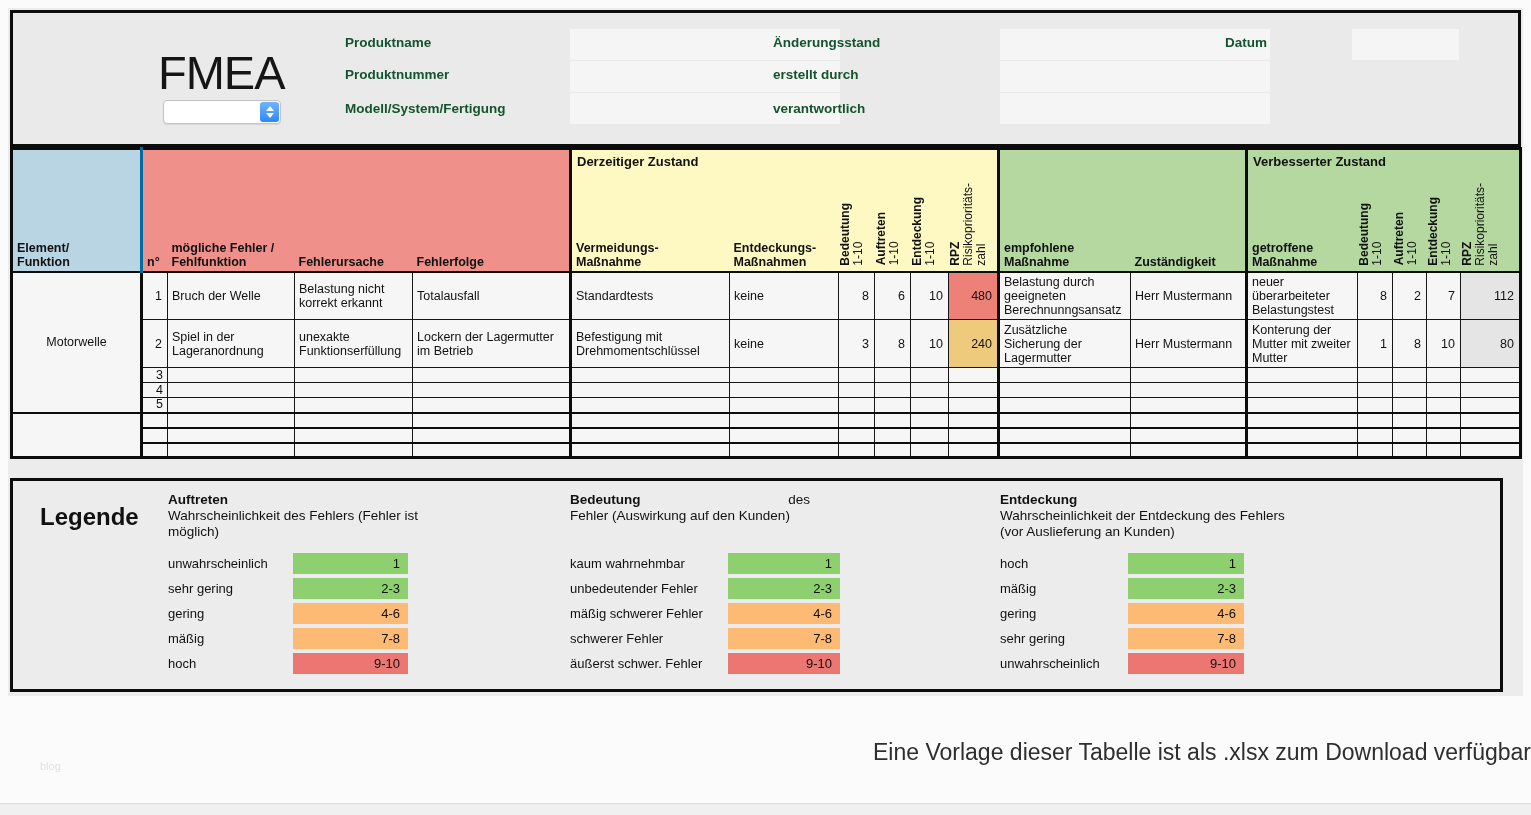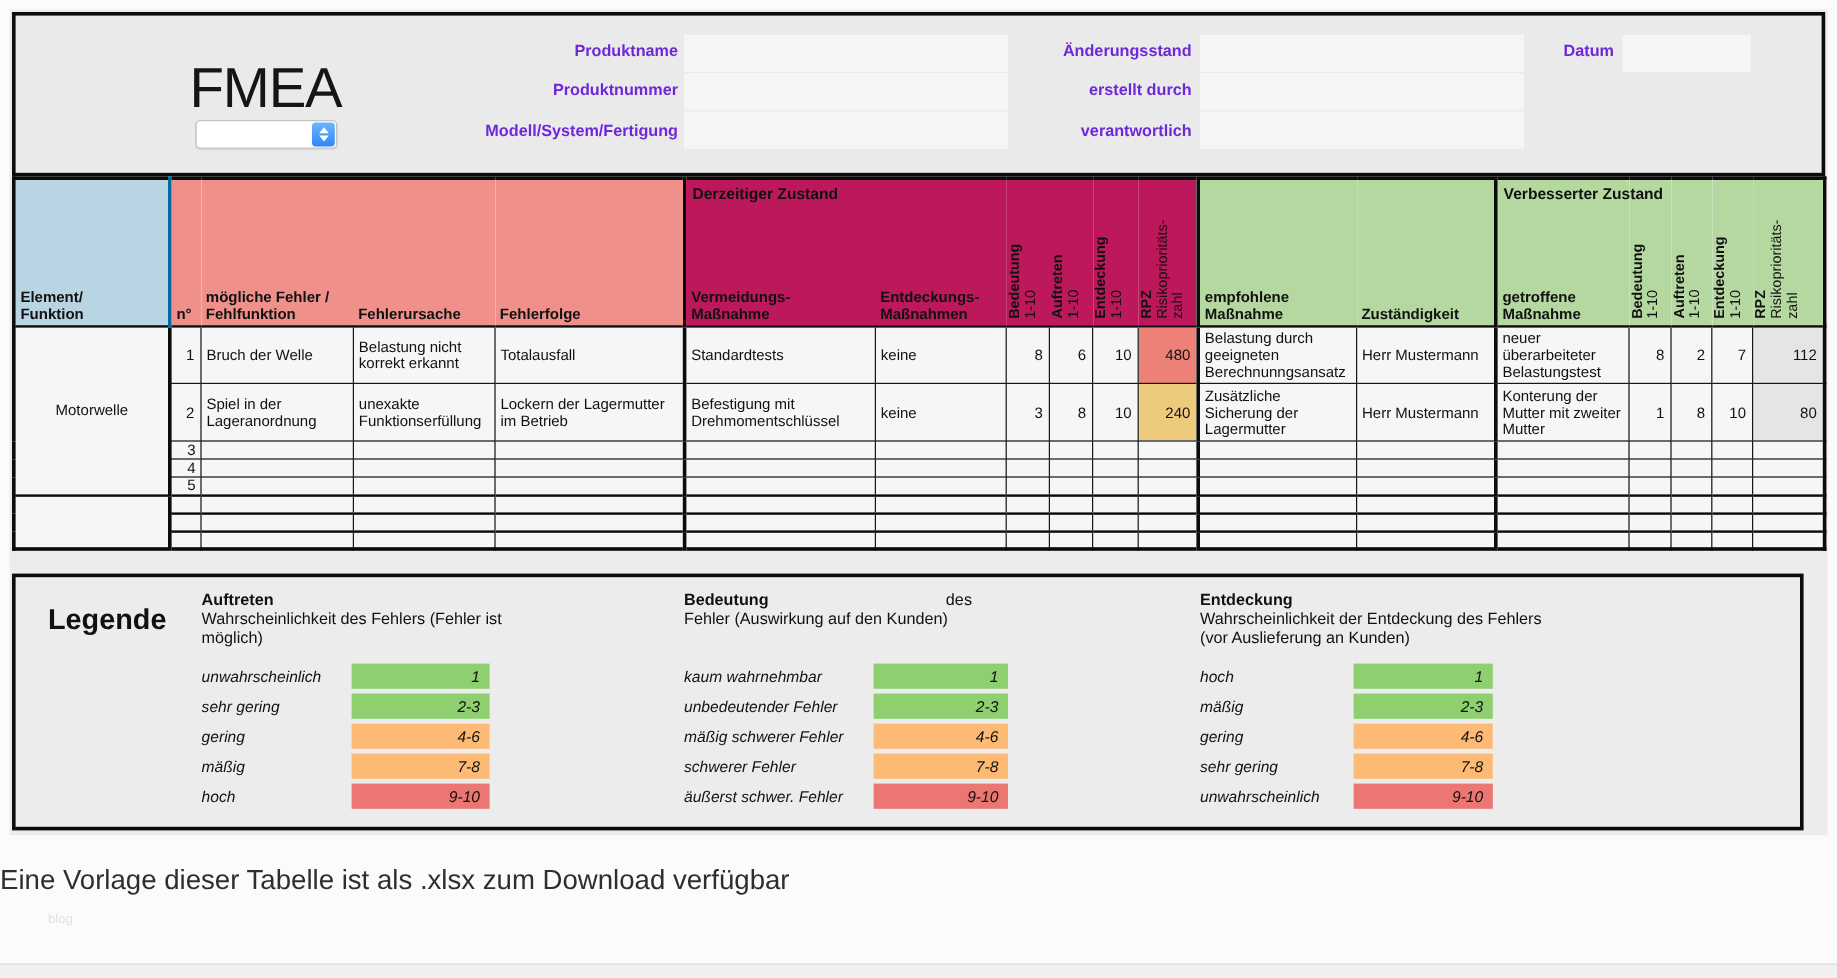--- a/index.html
+++ b/index.html
@@ -15,39 +15,39 @@
   .select-box { position: absolute; left: 150px; top: 87px; width: 118px; height: 24px;
                 background: #fff; border: 1px solid #c3c3c3; border-radius: 4px;
                 box-shadow: 0 1px 1px rgba(0,0,0,.08); display: flex; justify-content: flex-end; }
   .select-btn { width: 19px; height: 20px; margin: 1px; border-radius: 3px;
                 background: linear-gradient(#6fb5fd,#2e87f8); display: flex; flex-direction: column;
                 align-items: center; justify-content: center; }
   .tri-up { width: 0; height: 0; border-left: 4px solid transparent; border-right: 4px solid transparent;
             border-bottom: 5px solid #fff; margin-bottom: 2px; }
   .tri-down { width: 0; height: 0; border-left: 4px solid transparent; border-right: 4px solid transparent;
               border-top: 5px solid #fff; }
-  .frm-label { position: absolute; width: 220px; height: 18px; text-align: right;
-               font-size: 13.5px; font-weight: bold; color: #6d28d9; }
+  .frm-label { position: absolute; width: 220px; height: 18px; text-align: left;
+               font-size: 13.5px; font-weight: bold; color: #14532d; }
   .frm-field { position: absolute; width: 270px; height: 31px; background: #f5f5f5;
                font-size: 13px; line-height: 31px; padding: 0 6px; }
   .frm-field.small { width: 107px; }
 
   
   .fmea-table { position: absolute; left: 10px; top: 147px; border-collapse: collapse;
                 table-layout: fixed; width: 1511px; border: 3px solid #0c0c0c;
                 font-size: 12.5px; }
   .fmea-table td { border: 1px solid #161616; background: #f6f6f6; vertical-align: middle;
                    padding: 1px 4px; overflow: hidden; }
   .fmea-table th { border: none; border-bottom: 2px solid #0c0c0c; vertical-align: bottom;
                    text-align: left; font-size: 12.5px; font-weight: bold; padding: 2px 4px;
                    position: relative; }
   .pre { white-space: pre-line; }
   th.blue   { background: #b9d4e3; border-right: 3px solid #0369a1; }
   th.red    { background: #ef908b; }
-  th.yellow { background: #be185d; }
+  th.yellow { background: #fef9c3; }
   th.green  { background: #b5d8a1; }
   .gb  { border-left: 3px solid #0c0c0c !important; }
   .el-cell { border-right: 3px solid #0c0c0c !important; text-align: center; }
   td.num { text-align: right; padding-right: 5px; }
   td.rpz-high { background: #ed8077; }
   td.rpz-mid  { background: #eeca7d; }
   td.rpz-low  { background: #e5e5e5; }
   tr.tall { height: 48px; }
   tr.short { height: 15px; }
   tr.short td { padding: 0 4px; line-height: 13px; }
@@ -68,33 +68,33 @@
   .lg-col { position: absolute; top: 11px; }
   .lg-col.c0 { left: 155px; }
   .lg-col.c1 { left: 557px; }
   .lg-col.c2 { left: 987px; }
   .lg-head { height: 61px; width: 290px; }
   .lg-head-row { width: 240px; display: flex; justify-content: space-between;
                  font-size: 13.5px; margin-bottom: 1px; }
   .lg-head-row .b { font-weight: bold; }
   .lg-desc { font-size: 13.5px; line-height: 16px; width: 265px; }
   .c2 .lg-desc { width: 295px; }
-  .lg-row { display: flex; align-items: center; margin-bottom: 4px; height: 21px; font-style: italic; }
+  .lg-row { display: flex; align-items: center; margin-bottom: 4px; height: 21px; }
   .lg-label { font-size: 13px; }
   .c0 .lg-label { width: 125px; } .c0 .lg-bar { width: 115px; }
   .c1 .lg-label { width: 158px; } .c1 .lg-bar { width: 112px; }
   .c2 .lg-label { width: 128px; } .c2 .lg-bar { width: 116px; }
   .lg-bar { height: 21px; line-height: 21px; text-align: right; padding-right: 8px;
             font-size: 13px; color: #111; }
   .lg-bar.green  { background: #8ecf70; }
   .lg-bar.orange { background: #fdba74; }
   .lg-bar.red    { background: #ec7672; }
 
   
-  .caption { position: absolute; left: 0; top: 720px; width: 100%; text-align: left;
+  .caption { position: absolute; left: 0; top: 739px; width: 100%; text-align: right;
              font-size: 23px; color: #2e2e2e; }
   .watermark { position: absolute; left: 40px; top: 760px; font-size: 11px; color: #e2e2e2; }
   .footer-strip { position: absolute; left: 0; top: 803px; width: 1531px; height: 12px;
                   background: #f0f0f0; border-top: 1px solid #ddd; }
 </style>
 </head>
 <body>
 
 <div class="sheet"></div>
 

